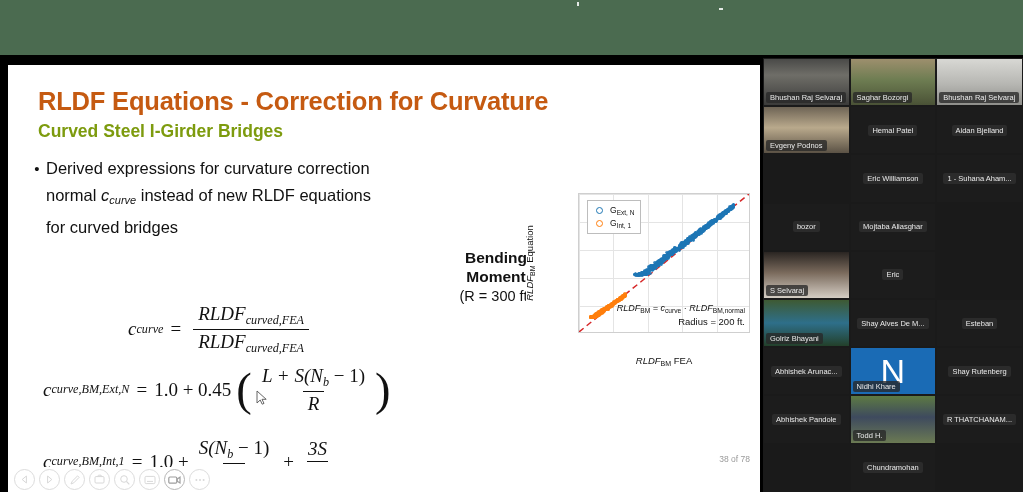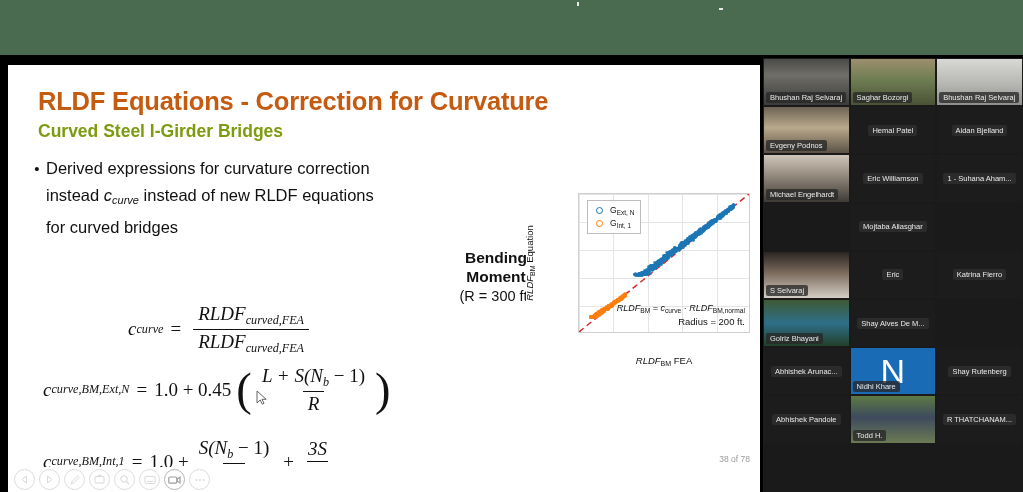--- a/index.html
+++ b/index.html
@@ -130,21 +130,21 @@
   <div id="slide">
     <div id="slide-inner">
 
       <div class="slide-title">RLDF Equations - Correction for Curvature</div>
       <div class="slide-subtitle">Curved Steel I-Girder Bridges</div>
 
       <div class="bullet-row">
         <div class="bullet-dot">•</div>
         <div class="bullet-text">
           <span>Derived expressions for curvature correction</span><br>
-          <span>instead </span><span class="it">c</span><span class="sub">curve</span><span> instead of new RLDF equations</span><br>
+          <span>normal </span><span class="it">c</span><span class="sub">curve</span><span> instead of new RLDF equations</span><br>
           <span>for curved bridges</span>
         </div>
       </div>
 
       <div class="eq eqline" id="eq1">
         <span>c</span>
           <span class="sub">curve</span>
         <span style="margin:0 7px" class="rm">=</span>
         <span class="frac">
           <span class="num"><span>RLDF</span><span class="sub">curved,FEA</span></span>
@@ -1633,65 +1633,67 @@
       <div class="cell" style="left: 1px; top: 49.2px; width: 84.6px; height: 46.2px;">
         <div class="vid" style="background: linear-gradient(rgb(110, 100, 85) 0%, rgb(185, 169, 140) 45%, rgb(91, 82, 69) 100%);"></div>
         <div class="nametag">Evgeny Podnos</div>
       </div>
       <div class="cell novideo" style="left: 174.2px; top: 49.2px; width: 84.6px; height: 46.2px;">
         <div class="nametag">Aidan Bjelland</div>
       </div>
       <div class="cell novideo" style="left: 87.6px; top: 49.2px; width: 84.6px; height: 46.2px;">
         <div class="nametag">Hemal Patel</div>
       </div>
-      <div class="cell" style="left: 1px; top: 97.4px; width: 84.6px; height: 46.2px;">
-        <div class="vid" style="background: linear-gradient(rgb(207, 198, 187) 0%, rgb(154, 143, 130) 40%, rgb(61, 58, 54) 100%);"></div>
-        <div class="nametag">Michael Engelhardt</div>
-      </div>
       <div class="cell novideo" style="left: 87.6px; top: 97.4px; width: 84.6px; height: 46.2px;">
         <div class="nametag">Eric Williamson</div>
       </div>
       <div class="cell novideo" style="left: 174.2px; top: 97.4px; width: 84.6px; height: 46.2px;">
         <div class="nametag">1 - Suhana Aham...</div>
+      </div>
+      <div class="cell novideo" style="left: 1px; top: 145.6px; width: 84.6px; height: 46.2px;">
+        <div class="nametag">bozor</div>
       </div>
       <div class="cell novideo" style="left: 87.6px; top: 145.6px; width: 84.6px; height: 46.2px;">
         <div class="nametag">Mojtaba Aliasghar</div>
       </div>
       <div class="cell" style="left: 1px; top: 193.8px; width: 84.6px; height: 46.2px;">
         <div class="vid" style="background: linear-gradient(rgb(42, 37, 34) 0%, rgb(122, 106, 92) 45%, rgb(212, 205, 196) 100%);"></div>
         <div class="nametag">S Selvaraj</div>
       </div>
       <div class="cell novideo" style="left: 87.6px; top: 193.8px; width: 84.6px; height: 46.2px;">
         <div class="nametag">Eric</div>
       </div>
-      <div class="cell novideo" style="left: 174.2px; top: 193.8px; width: 84.6px; height: 46.2px;">
-        <div class="nametag">Katrina Fierro</div>
-      </div>
       <div class="cell" style="left: 1px; top: 242px; width: 84.6px; height: 46.2px;">
         <div class="vid" style="background: linear-gradient(rgb(62, 90, 51) 0%, rgb(46, 111, 138) 50%, rgb(35, 64, 42) 100%);"></div>
         <div class="nametag">Golriz Bhayani</div>
       </div>
       <div class="cell novideo" style="left: 87.6px; top: 242px; width: 84.6px; height: 46.2px;">
         <div class="nametag">Shay Alves De M...</div>
       </div>
+      <div class="cell novideo" style="left: 174.2px; top: 242px; width: 84.6px; height: 46.2px;">
+        <div class="nametag">Esteban</div>
+      </div>
       <div class="cell novideo" style="left: 1px; top: 290.2px; width: 84.6px; height: 46.2px;">
         <div class="nametag">Abhishek  Arunac...</div>
       </div>
       <div class="cell" style="left: 87.6px; top: 290.2px; width: 84.6px; height: 46.2px;">
         <div class="initial-tile" style="background: rgb(26, 107, 181);">N</div>
         <div class="nametag">Nidhi Khare</div>
       </div>
       <div class="cell novideo" style="left: 174.2px; top: 290.2px; width: 84.6px; height: 46.2px;">
         <div class="nametag">Shay Rutenberg</div>
       </div>
       <div class="cell novideo" style="left: 1px; top: 338.4px; width: 84.6px; height: 46.2px;">
         <div class="nametag">Abhishek Pandole</div>
       </div>
       <div class="cell" style="left: 87.6px; top: 338.4px; width: 84.6px; height: 46.2px;">
         <div class="vid" style="background: linear-gradient(rgb(93, 122, 67) 0%, rgb(62, 74, 94) 45%, rgb(107, 122, 83) 100%);"></div>
         <div class="nametag">Todd H.</div>
       </div>
       <div class="cell novideo" style="left: 174.2px; top: 338.4px; width: 84.6px; height: 46.2px;">
         <div class="nametag">R  THATCHANAM...</div>
       </div>
+      <div class="cell novideo" style="left: 87.6px; top: 386.6px; width: 84.6px; height: 46.2px;">
+        <div class="nametag">Chundramohan</div>
+      </div>
     </div>
 
 </div>
 
 </body></html>

